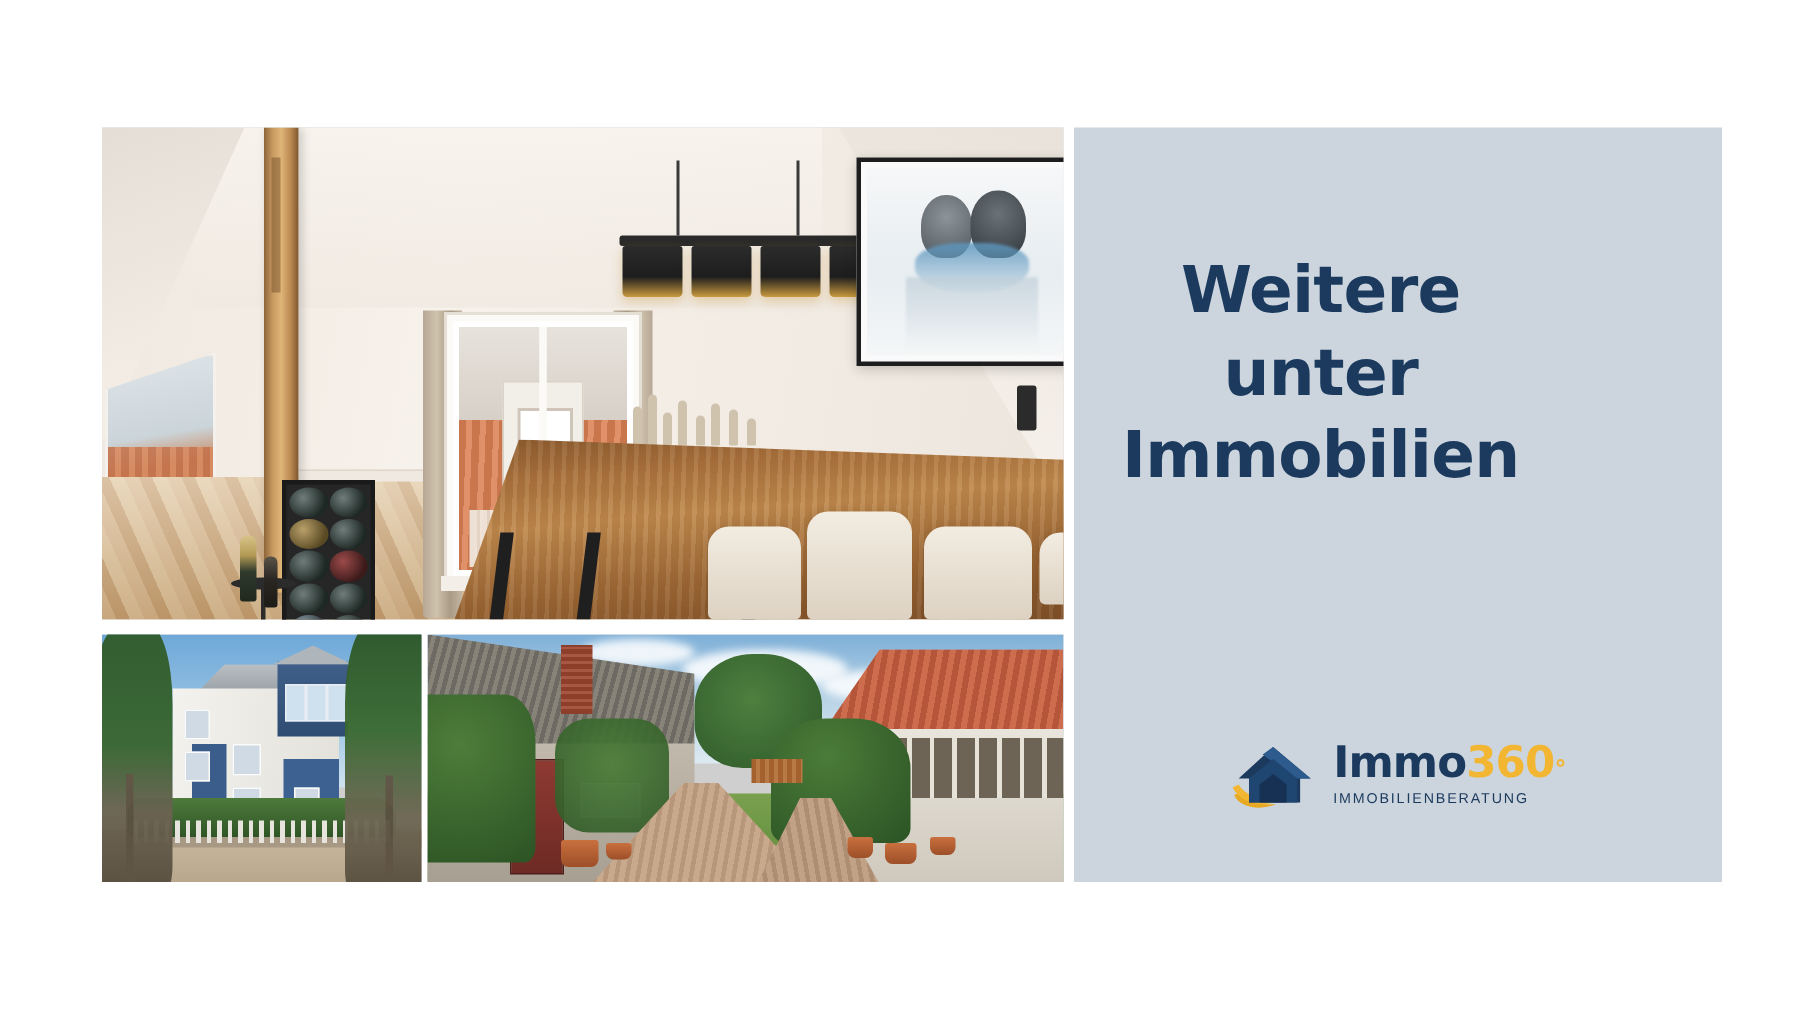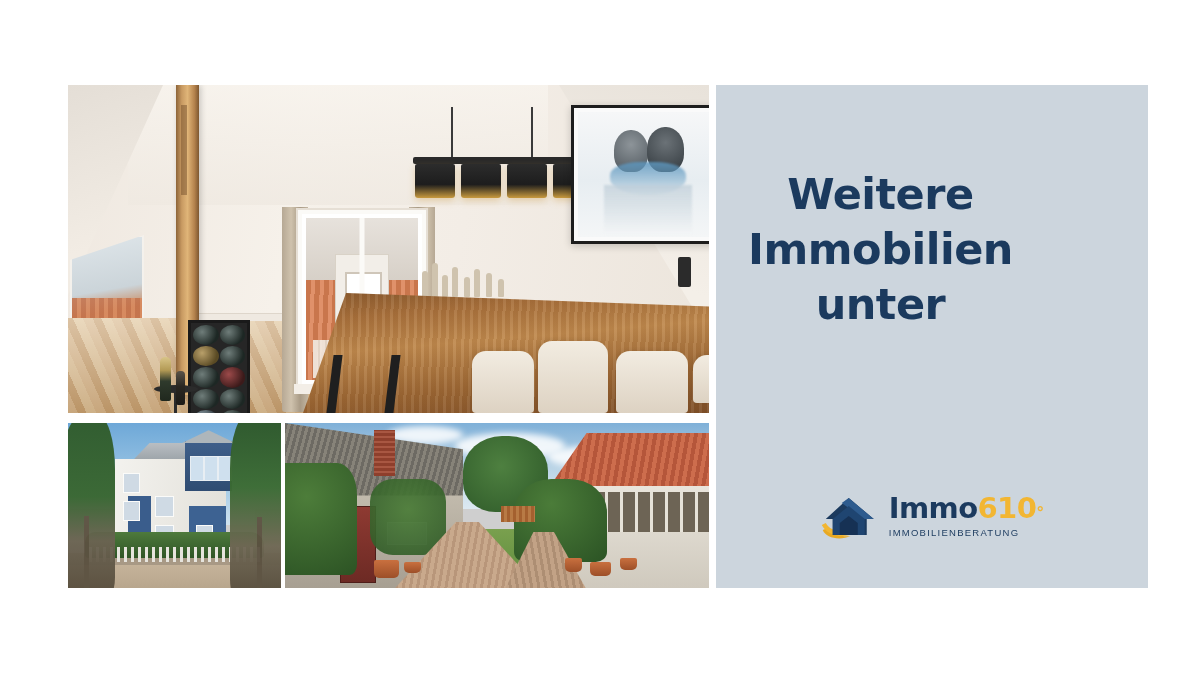--- a/index.html
+++ b/index.html
@@ -401,40 +401,40 @@
         <div class="g-pot" style="left:72%;bottom:7%;width:5%;height:9%"></div>
         <div class="g-pot" style="left:79%;bottom:11%;width:4%;height:7%"></div>
       </div>
     </div>
   </div>
 
   <div class="panel">
     <div class="panel-inner">
       <div class="headline">
         <div>Weitere</div>
+        <div>unter</div>
         <div>Immobilien</div>
-        <div>unter</div>
       </div>
     </div>
 
     <div class="logo">
       <div class="logo-mark">
         <svg viewBox="0 0 58 48" width="58" height="48" aria-hidden="true">
           <path d="M3 38 C6 46, 20 49, 31 44 C24 45, 12 43, 8 36 Z" fill="#e8a922"></path>
           <path d="M2 33 C8 45, 26 47, 36 40 L33 37 C24 41, 11 40, 6 31 Z" fill="#f2b632"></path>
           <path d="M29 6 L54 27 L47 27 L47 43 L13 43 L13 27 L6 27 Z" fill="#1b3a5e"></path>
           <path d="M29 6 L54 27 L44 27 L22 11 Z" fill="#2d5b8e"></path>
           <path d="M13 27 L29 14 L45 27 L45 43 L13 43 Z" fill="#1f4571"></path>
           <path d="M20 43 L20 31 L29 24 L38 31 L38 43 Z" fill="#163154"></path>
         </svg>
       </div>
       <div class="logo-text">
         <div class="logo-row">
           <span class="logo-immo">Immo</span>
-          <span class="logo-360">610</span>
+          <span class="logo-360">360</span>
           <span class="logo-deg">°</span>
         </div>
         <div class="logo-sub">IMMOBILIENBERATUNG</div>
       </div>
     </div>
   </div>
 
 </div>
 
 </body></html>

